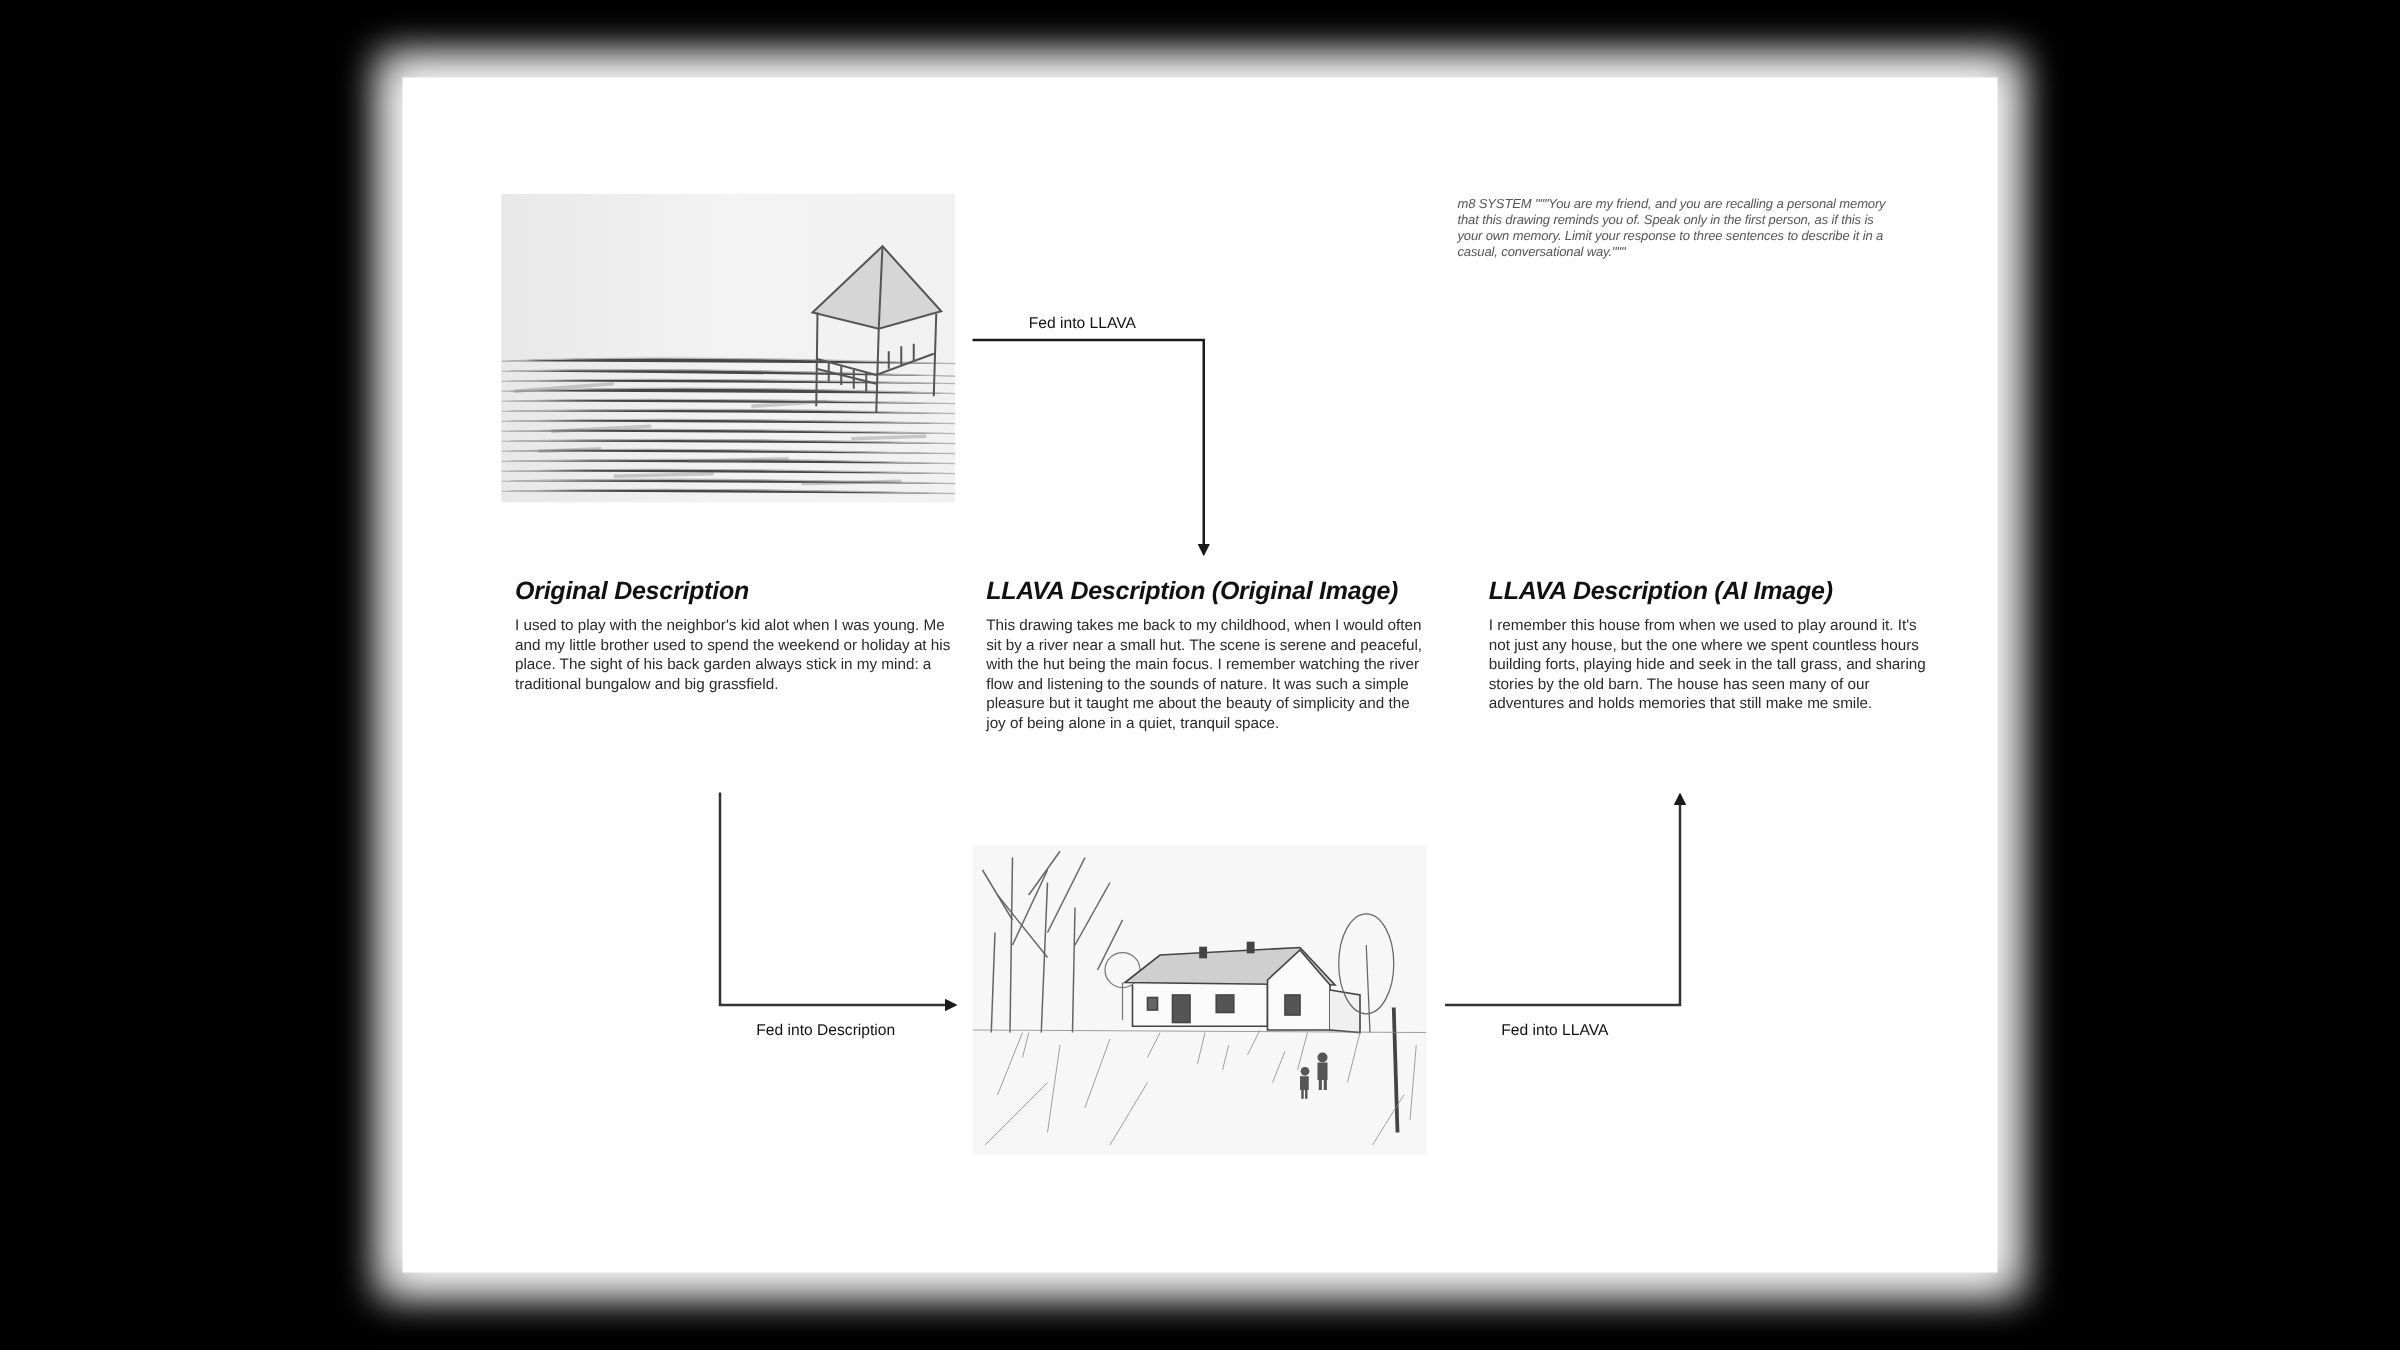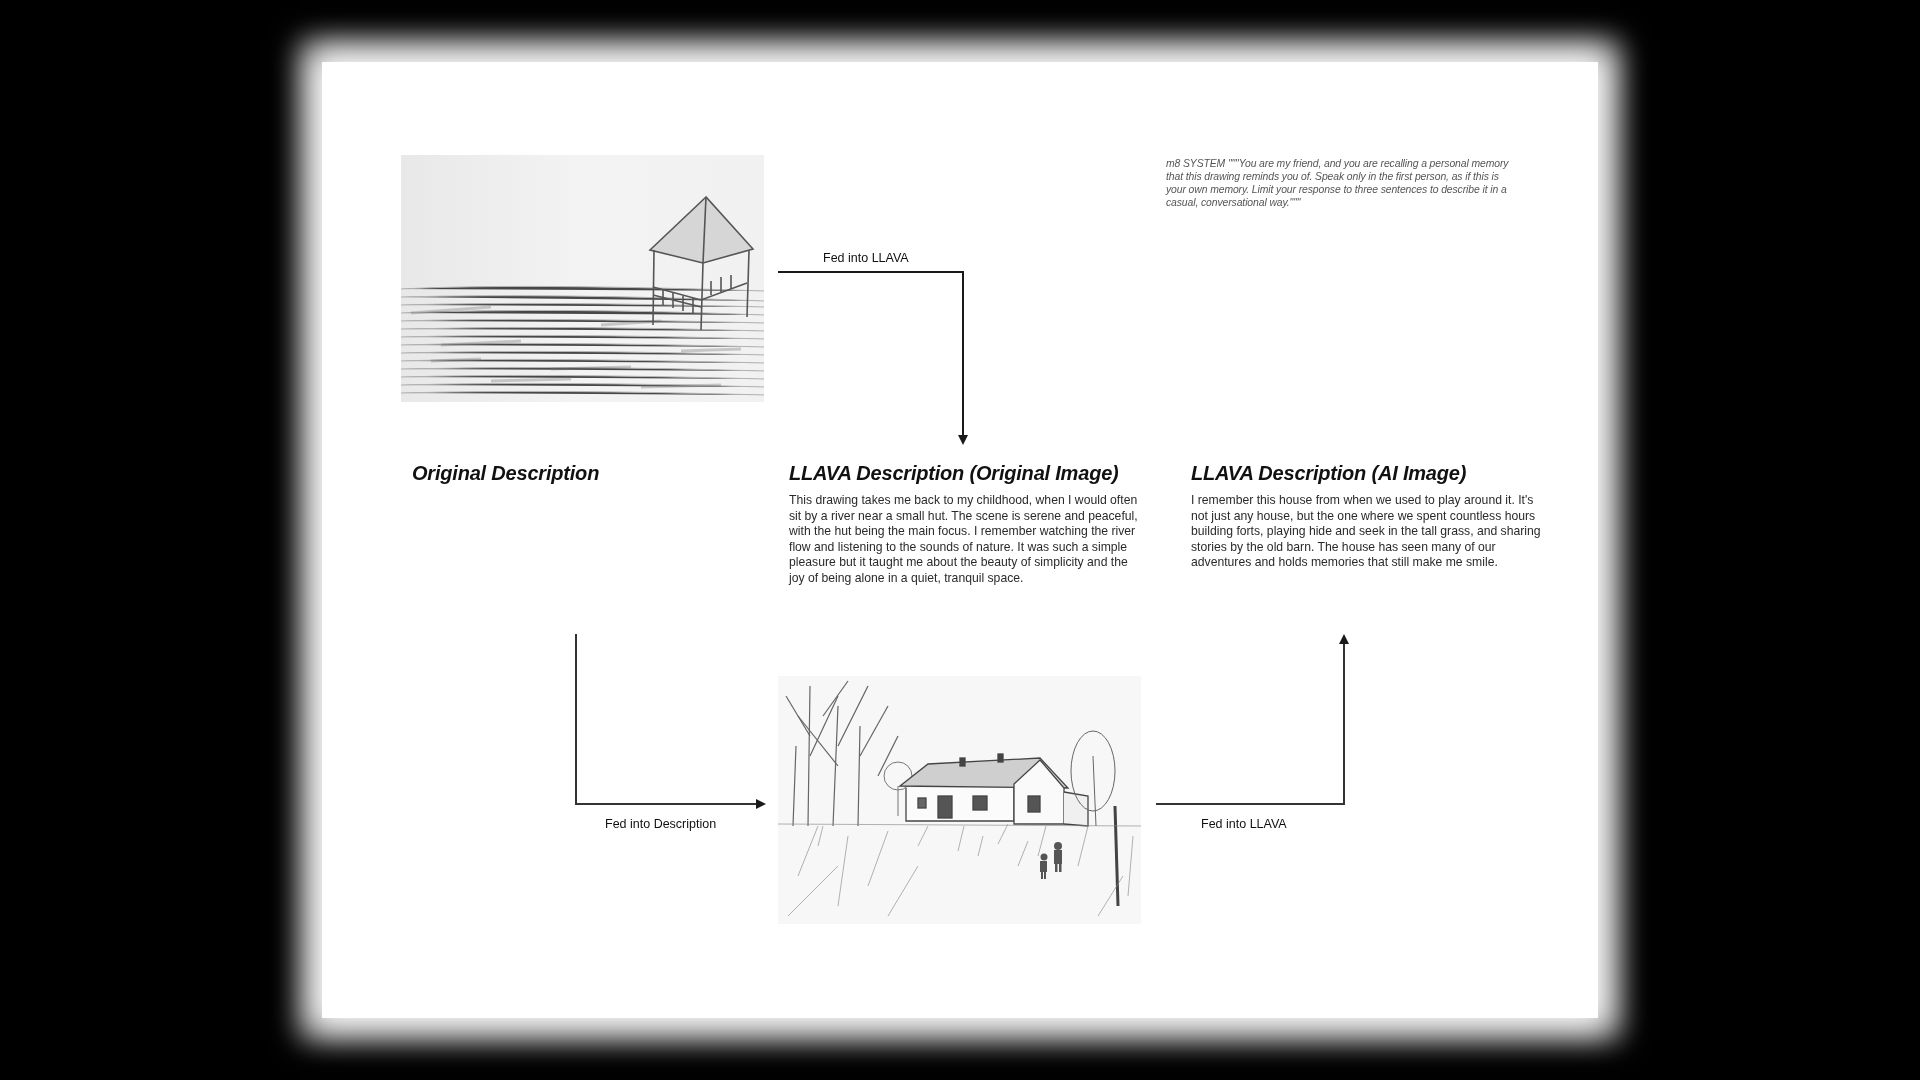--- a/index.html
+++ b/index.html
@@ -215,20 +215,21 @@
   <polyline points="576,634 576,804 764,804" fill="none" stroke="#333" stroke-width="2" marker-end="url(#ah)"></polyline>
   <polyline points="1156,804 1344,804 1344,636" fill="none" stroke="#333" stroke-width="2" marker-end="url(#ah)"></polyline>
 </svg>
 
 <div class="label" style="left:823px; top:251px;">Fed into LLAVA</div>
 <div class="label" style="left:605px; top:817px;">Fed into Description</div>
 <div class="label" style="left:1201px; top:817px;">Fed into LLAVA</div>
 
 <div class="col" style="left:412px;">
   <h2>Original Description</h2>
+  <p>I used to play with the neighbor's kid alot when I was young. Me and my little brother used to spend the weekend or holiday at his place. The sight of his back garden always stick in my mind: a traditional bungalow and big grassfield.</p>
 </div>
 <div class="col" style="left:789px;">
   <h2>LLAVA Description (Original Image)</h2>
   <p>This drawing takes me back to my childhood, when I would often sit by a river near a small hut. The scene is serene and peaceful, with the hut being the main focus. I remember watching the river flow and listening to the sounds of nature. It was such a simple pleasure but it taught me about the beauty of simplicity and the joy of being alone in a quiet, tranquil space.</p>
 </div>
 <div class="col" style="left:1143px;margin-left:48px;">
   <h2>LLAVA Description (AI Image)</h2>
   <p>I remember this house from when we used to play around it. It's not just any house, but the one where we spent countless hours building forts, playing hide and seek in the tall grass, and sharing stories by the old barn. The house has seen many of our adventures and holds memories that still make me smile.</p>
 </div>
 

